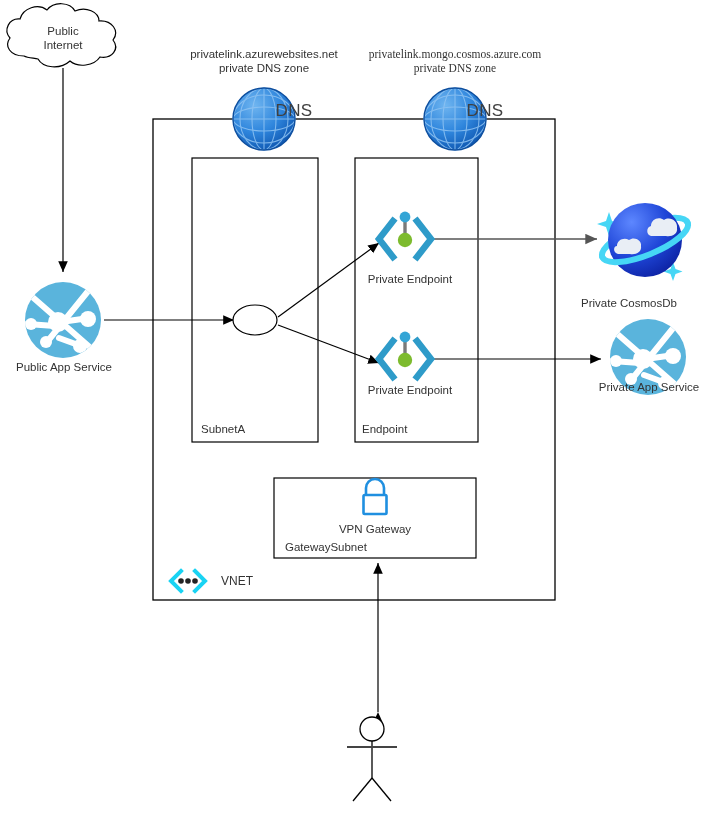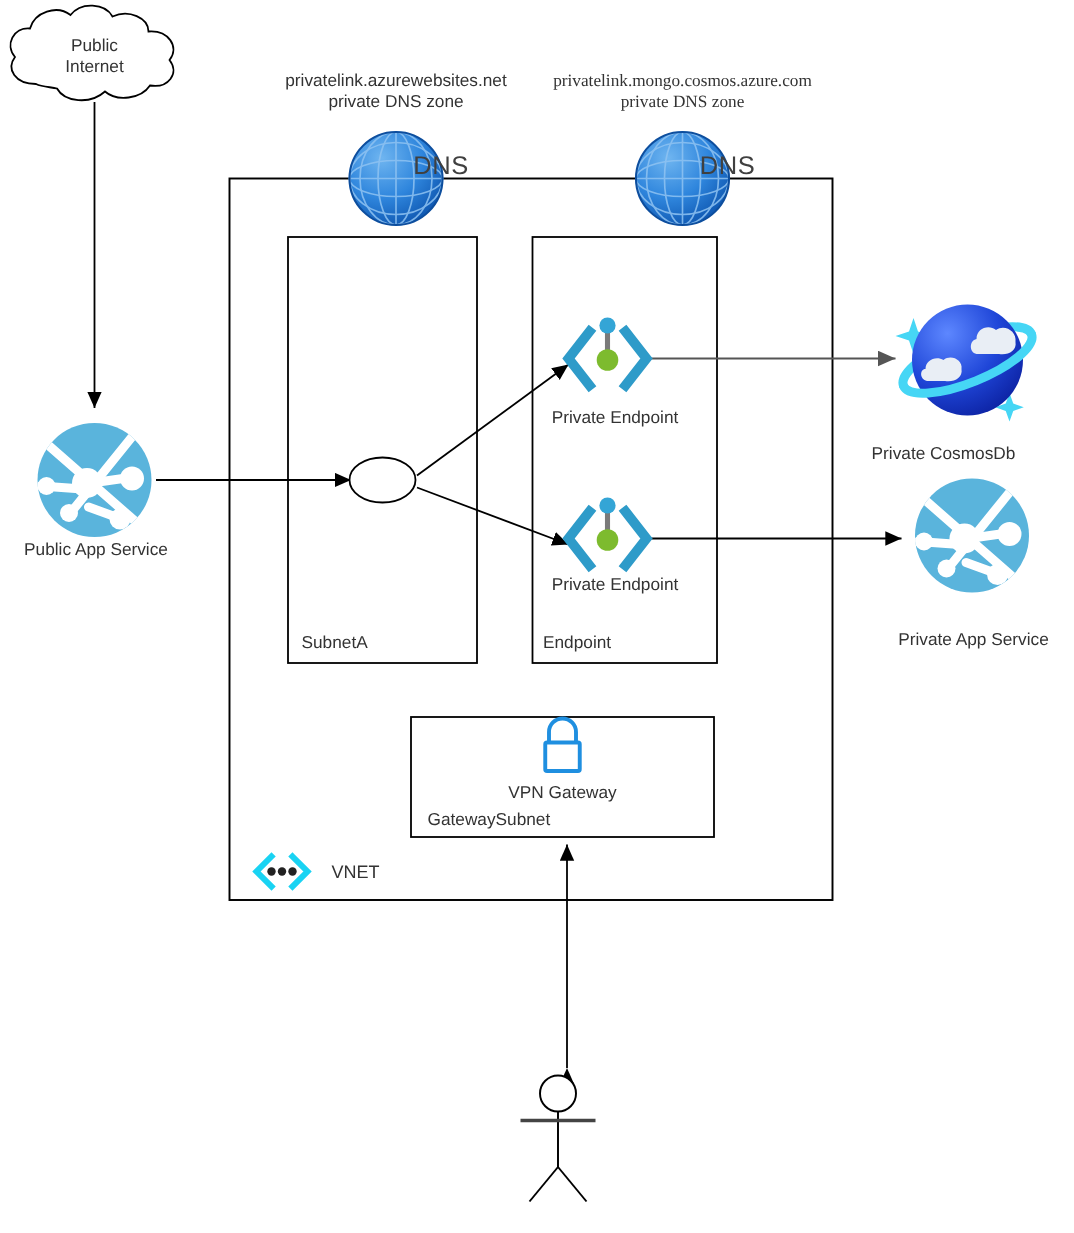--- a/index.html
+++ b/index.html
@@ -255,17 +255,17 @@
   <div class="lbl-left" style="left:362px;top:422px;">Endpoint</div>
 
   <div class="lbl" style="left:315px;top:522px;width:120px;">VPN Gateway</div>
 
   <div class="lbl-left" style="left:285px;top:540px;">GatewaySubnet</div>
 
   <div class="lbl-left" style="left:221px;top:574px;font-size:12px;">VNET</div>
 
   <div class="lbl" style="left:566px;top:283px;width:126px;margin-top:13px;">Private CosmosDb</div>
 
-  <div class="lbl" style="left:586px;top:420px;width:126px;">Private App Service</div>
+  <div class="lbl" style="left:586px;top:380px;width:126px;">Private App Service</div>
 
   <div class="lbl" style="left:322px;top:853px;width:100px;">Developer</div>
 
 </div>
 
 </body></html>

